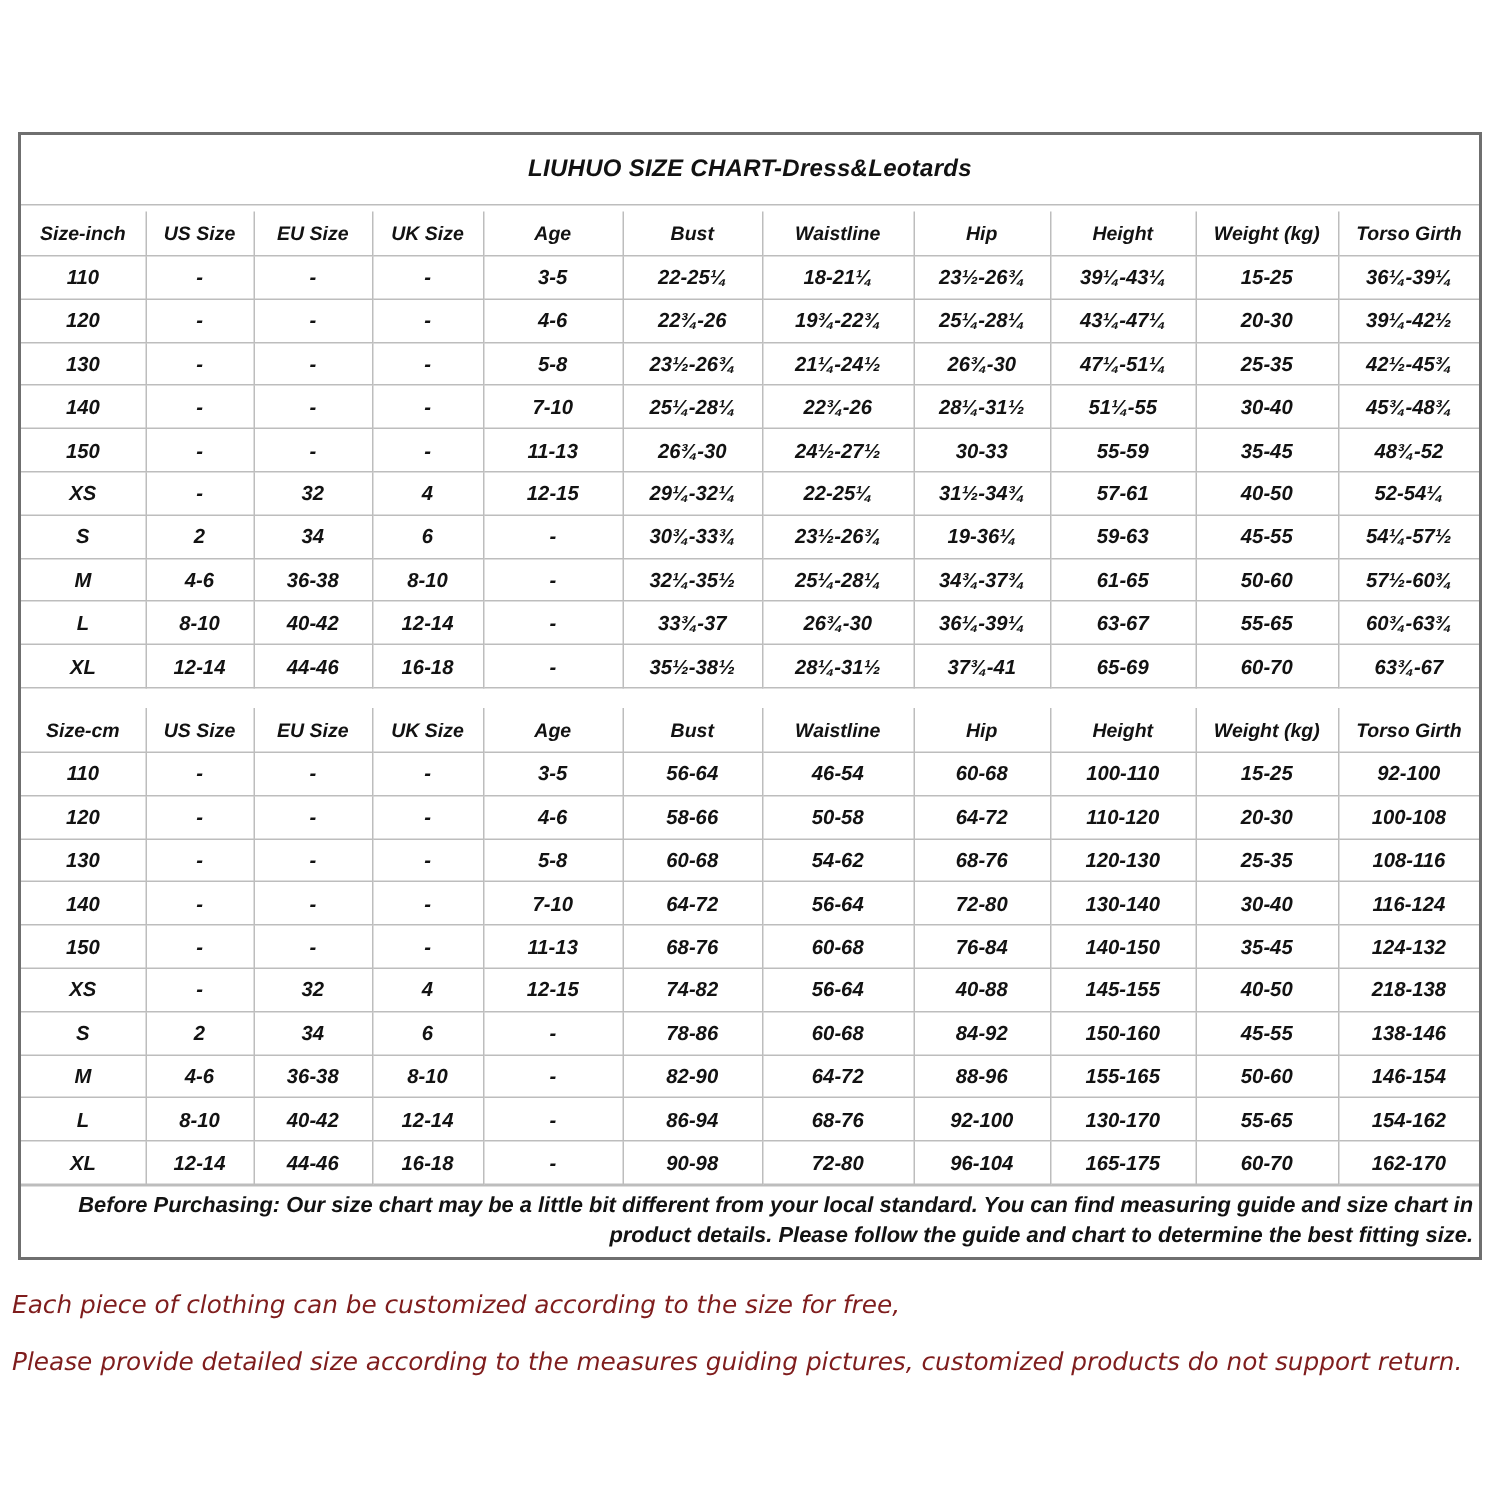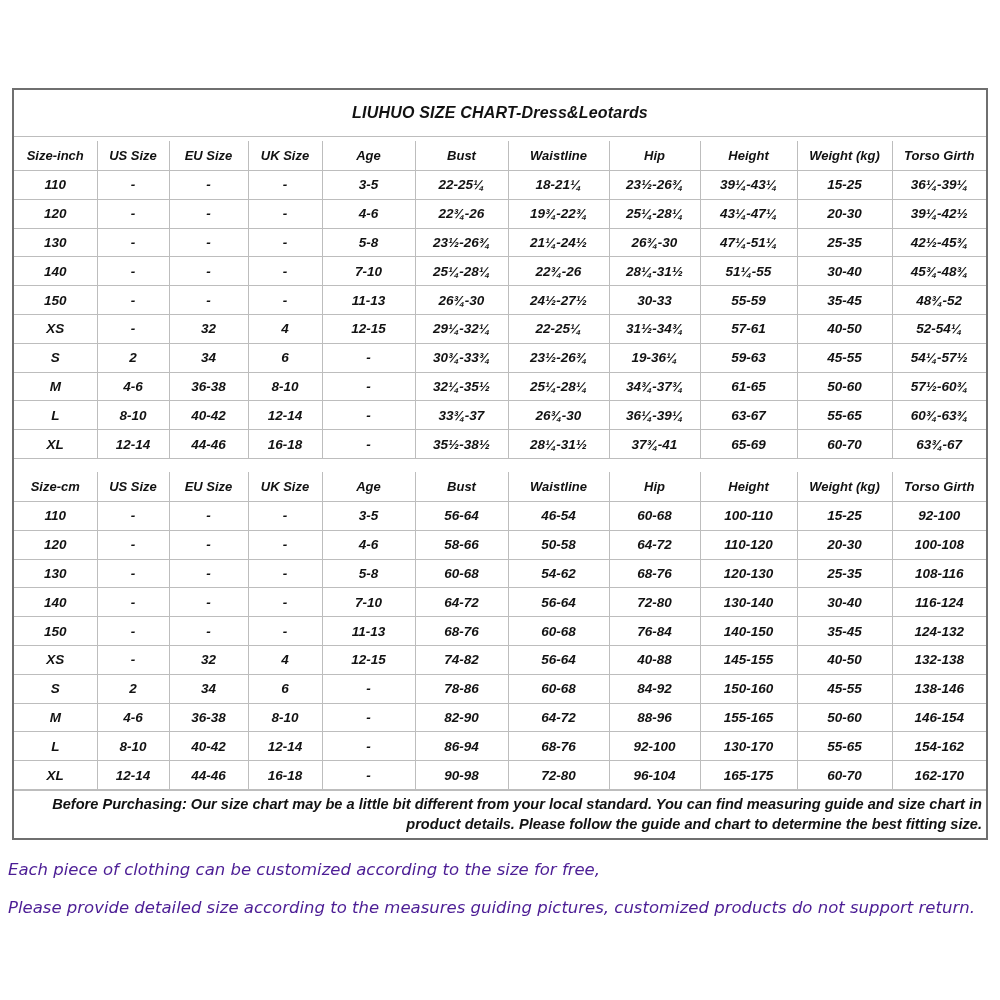--- a/index.html
+++ b/index.html
@@ -35,21 +35,21 @@
   table.size-table tr > :last-child { border-right:none; }
   table.size-table thead th { border-top:none; }
   .purchase-note {
     border-top:1px solid #bdbdbd;
     font-weight:bold; font-size:14.6px; line-height:20px;
     text-align:right; padding:3px 4px 4px 4px;
   }
   .free-text {
     position:absolute; left:8px; width:984px;
     font-family:"DejaVu Sans", sans-serif;
-    font-size:16.5px; color:#4c1d95; text-align:left;
+    font-size:16.5px; color:#7f1d1d; text-align:left;
   }
   .free-text.l1 { top:860px; }
   .free-text.l2 { top:898px; }
 </style>
 </head>
 <body>
 
 <div class="sheet">
   <div class="chart-box">
     <div class="chart-title">LIUHUO SIZE CHART-Dress&amp;Leotards</div>
@@ -316,21 +316,21 @@
             <td>XS</td>
             <td>-</td>
             <td>32</td>
             <td>4</td>
             <td>12-15</td>
             <td>74-82</td>
             <td>56-64</td>
             <td>40-88</td>
             <td>145-155</td>
             <td>40-50</td>
-            <td>132-138</td>
+            <td>218-138</td>
           </tr>
           <tr>
             <td>S</td>
             <td>2</td>
             <td>34</td>
             <td>6</td>
             <td>-</td>
             <td>78-86</td>
             <td>60-68</td>
             <td>84-92</td>

